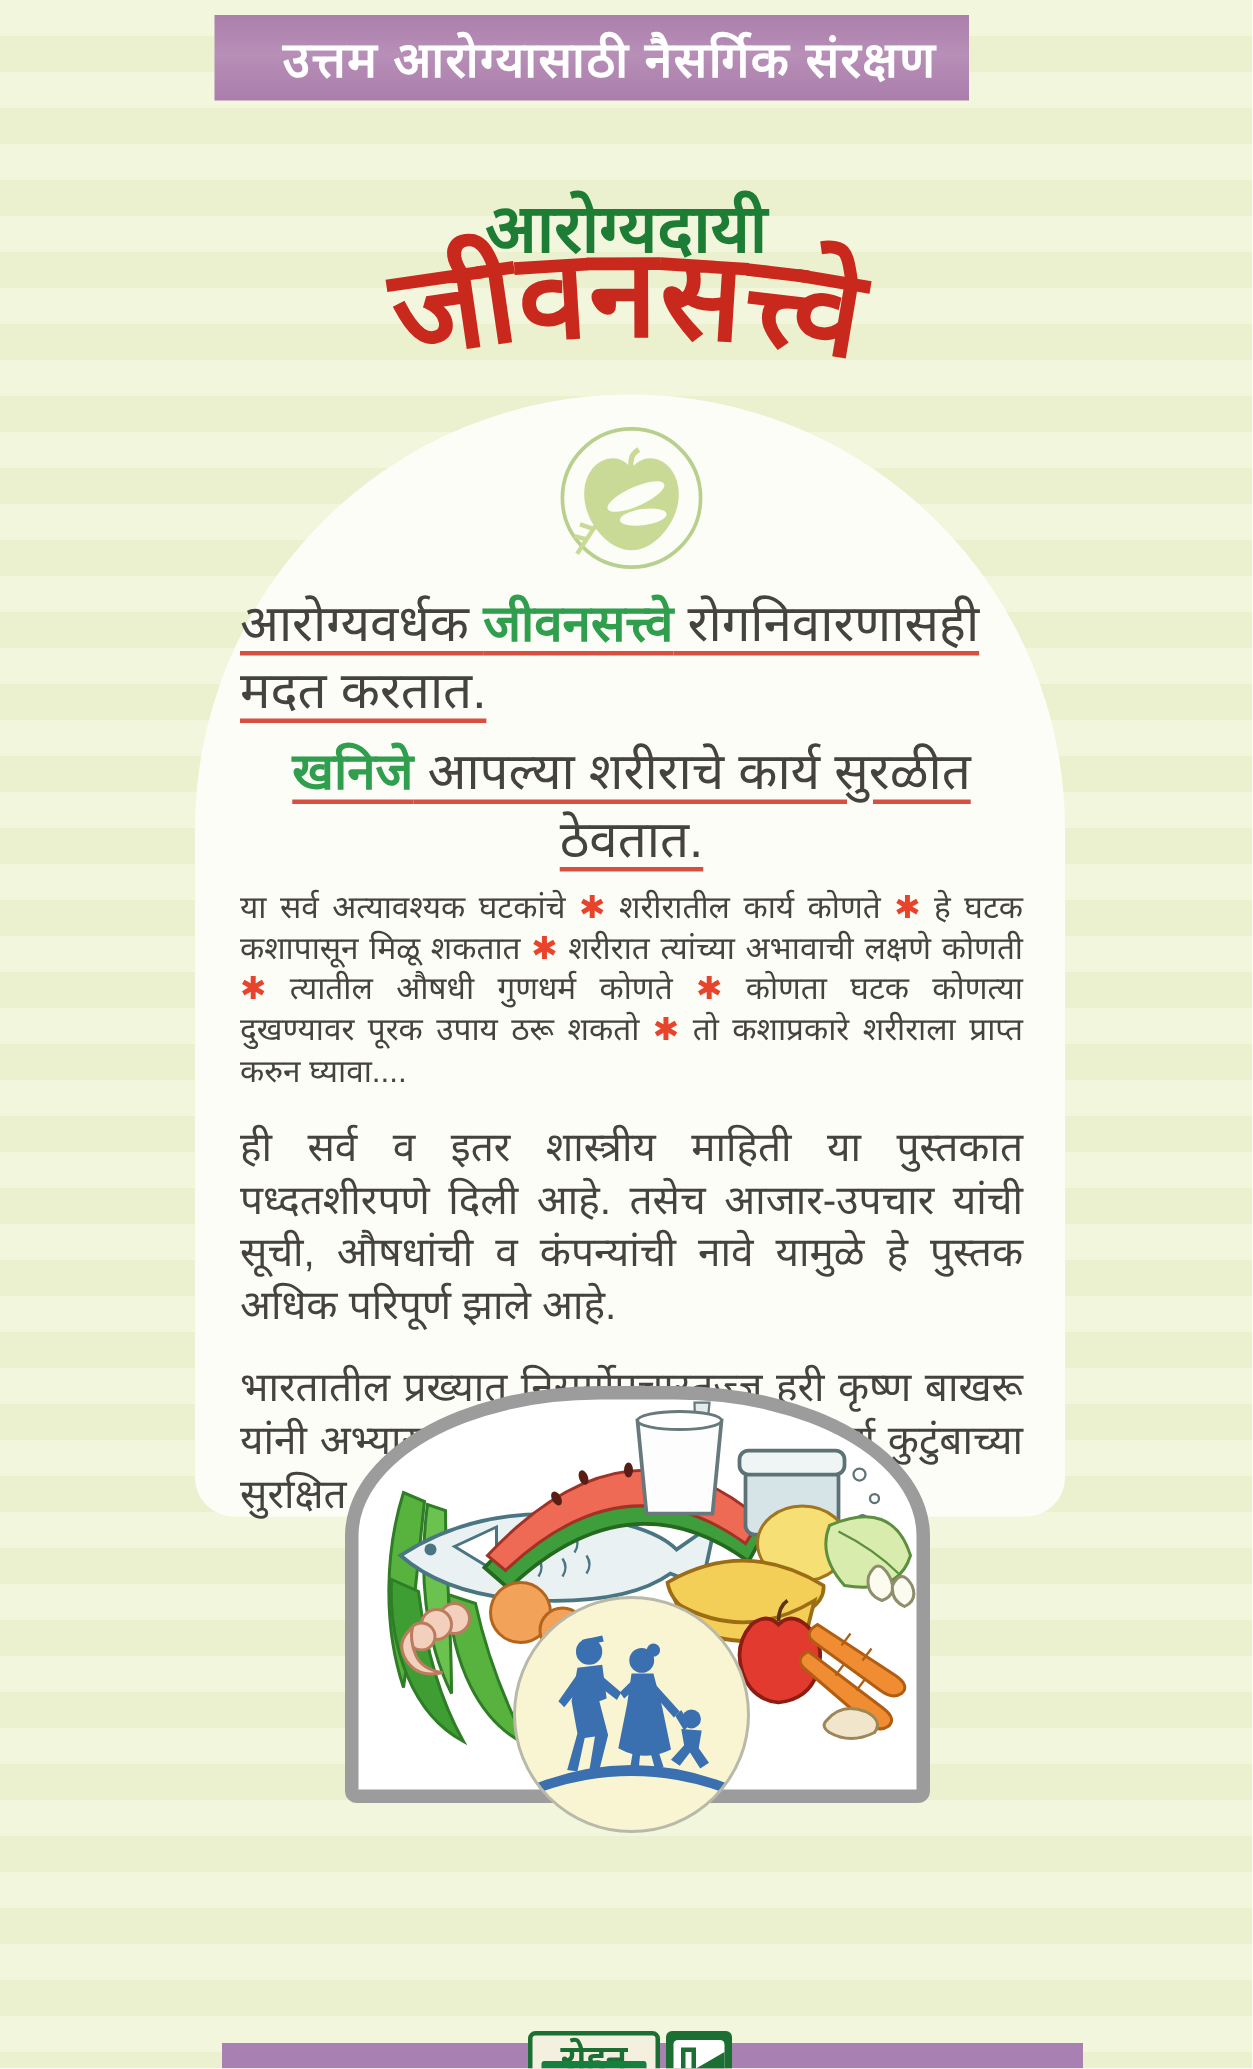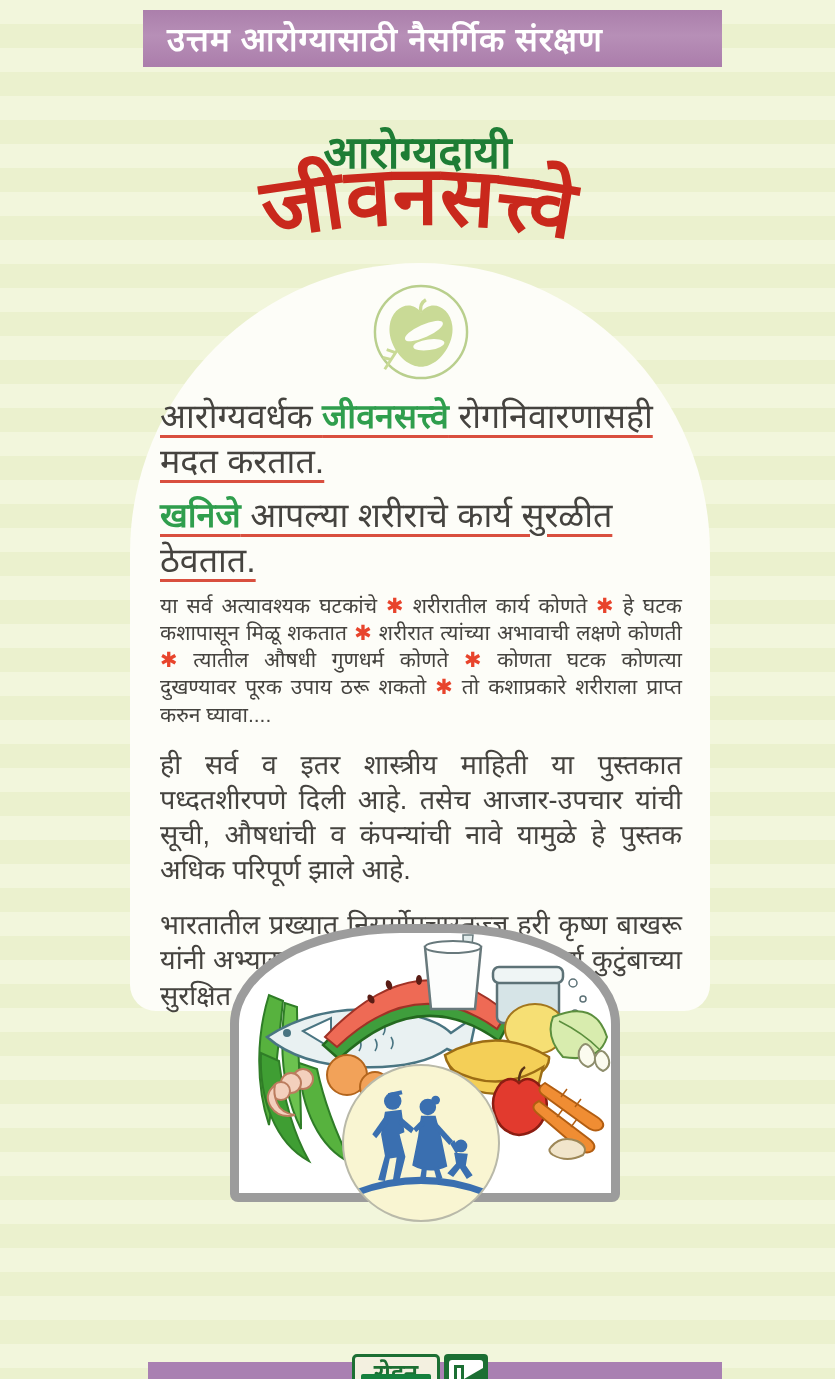--- a/index.html
+++ b/index.html
@@ -7,23 +7,23 @@
   body { font-family:"Liberation Sans","DejaVu Sans",sans-serif; }
 
   .page {
     position:relative; width:835px; height:1379px; overflow:hidden;
     background:repeating-linear-gradient(180deg,
       #f2f6dc 0px, #f2f6dc 24px, #ebf1ce 24px, #ebf1ce 48px);
   }
 
   
   .banner {
-    position:absolute; left:143px; top:10px; width:579px; height:57px;
+    position:absolute; left:143px; top:10px; width:503px; height:57px;
     background:linear-gradient(180deg,#ab7fab 0%, #b78fb7 45%, #ab7dab 100%);
-    display:flex; align-items:center; padding-left:24px;
+    display:flex; align-items:center; justify-content:center;padding-left:24px;
   }
   .banner-text { color:#ffffff; font-size:33px; font-weight:bold; letter-spacing:1px; }
 
   
   .title-sub {
     position:absolute; left:0; top:120px; width:100%;
     text-align:center; font-size:45px; font-weight:bold; color:#1e7d35;
   }
   .title-main-svg { position:absolute; left:123px; top:118px; width:590px; height:170px; }
 
@@ -38,21 +38,21 @@
   .apple-badge { position:absolute; left:372px; top:283px; width:98px; height:98px; }
 
   
   .text-col {
     position:absolute; left:160px; top:394px; width:522px;
     color:#45433f;
   }
   .hl {
     font-size:34px; line-height:1.32; margin-bottom:9px; color:#45433f;
   }
-  .hl.center { text-align:left; }
+  .hl.center { text-align:center; }
   .hl-text {
     text-decoration:underline; text-decoration-color:#d94f3f;
     text-decoration-thickness:3px; text-underline-offset:7px;
   }
   .kw { color:#2f9e4d; font-weight:bold; }
   .features {
     font-size:21px; line-height:1.3; text-align:justify; margin-top:8px; margin-bottom:12px;
   }
   .asterisk { color:#e8442c; font-weight:bold; }
   .para { font-size:27px; line-height:1.3; text-align:justify; margin-bottom:13px;margin-top:20px; }

